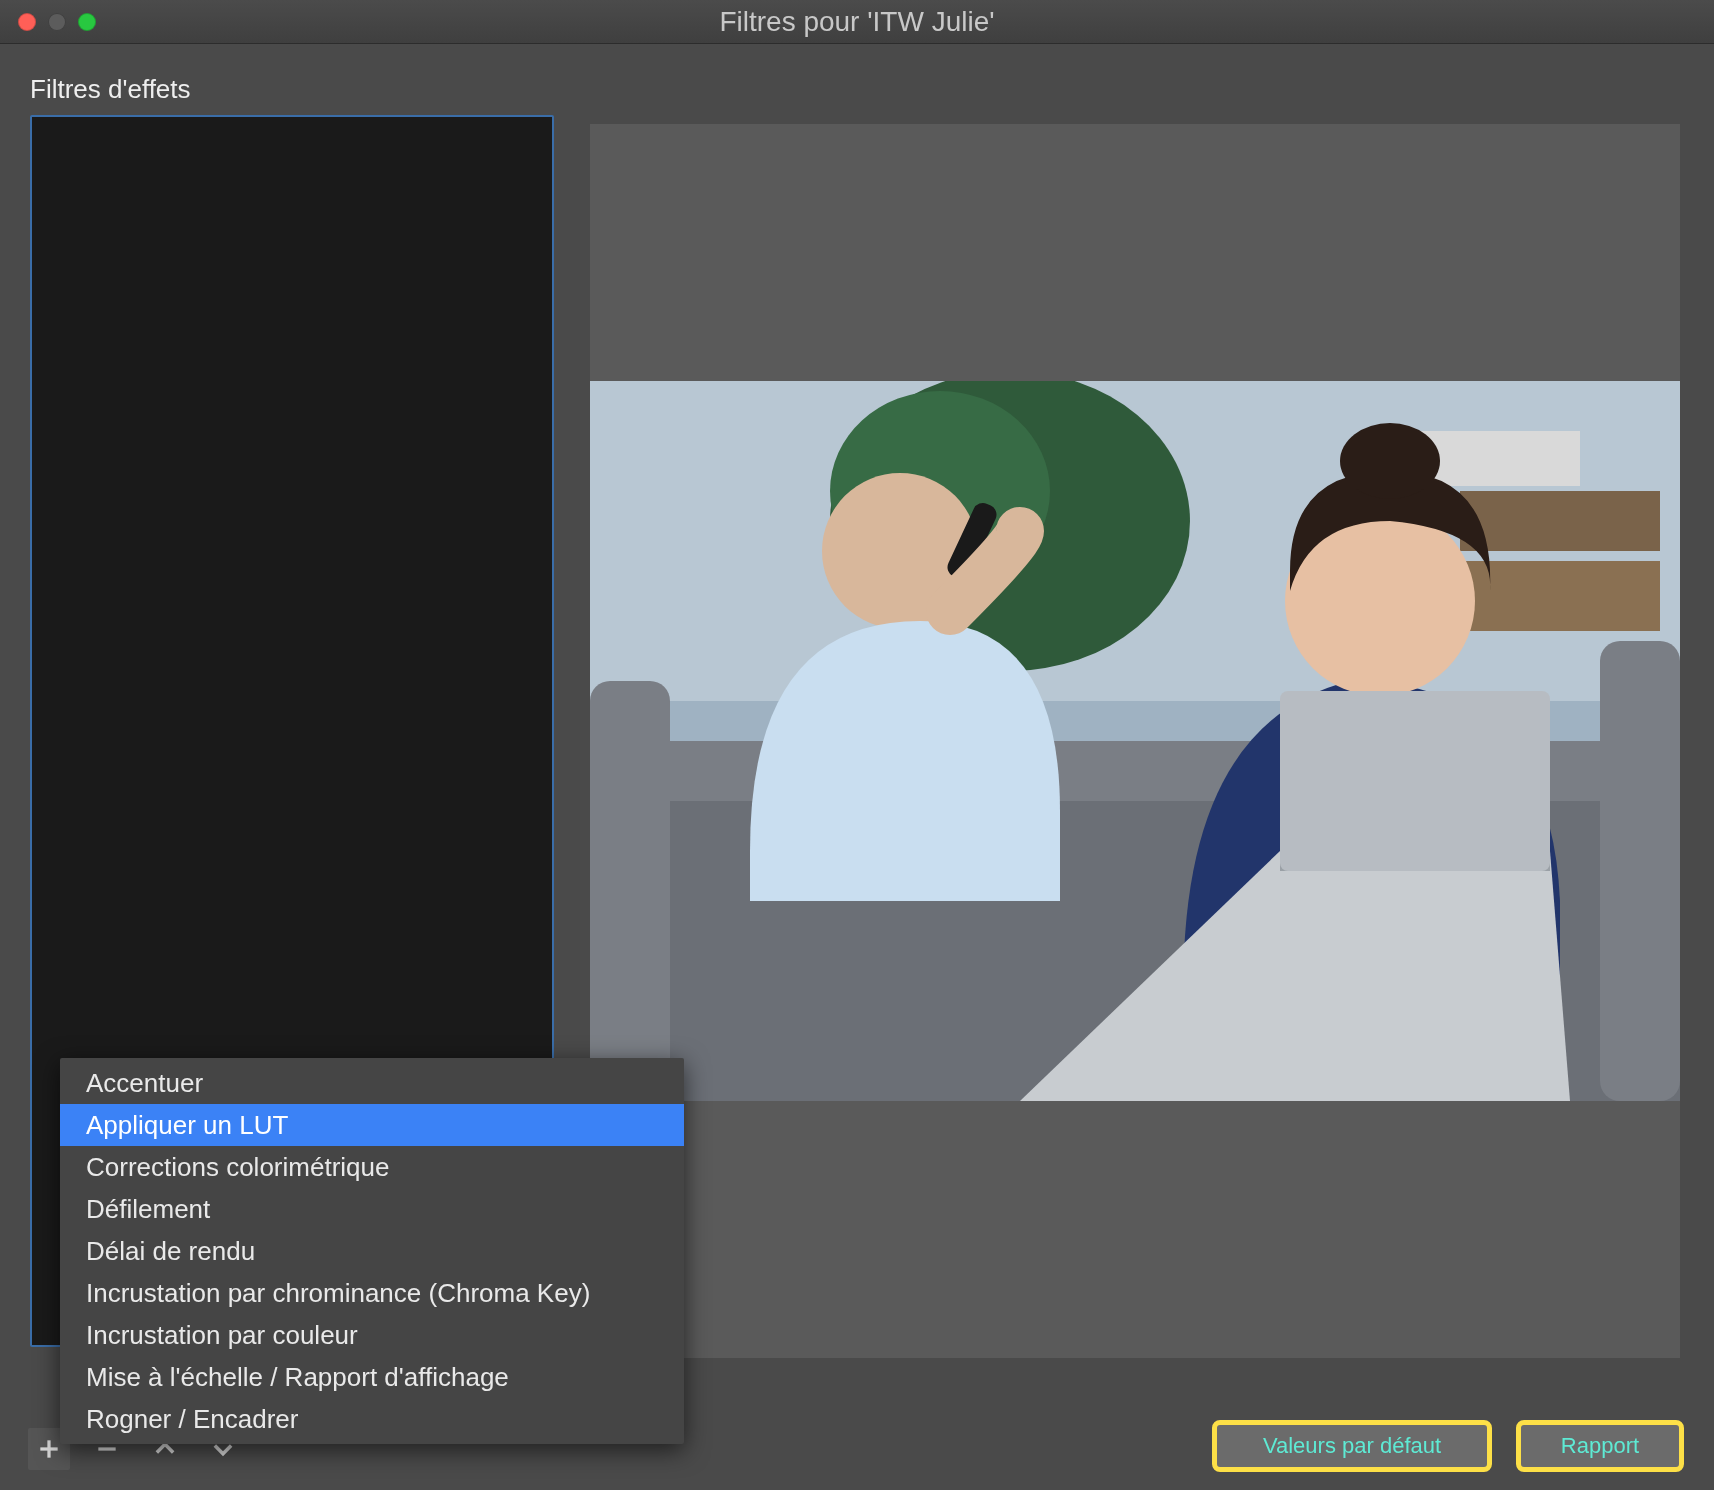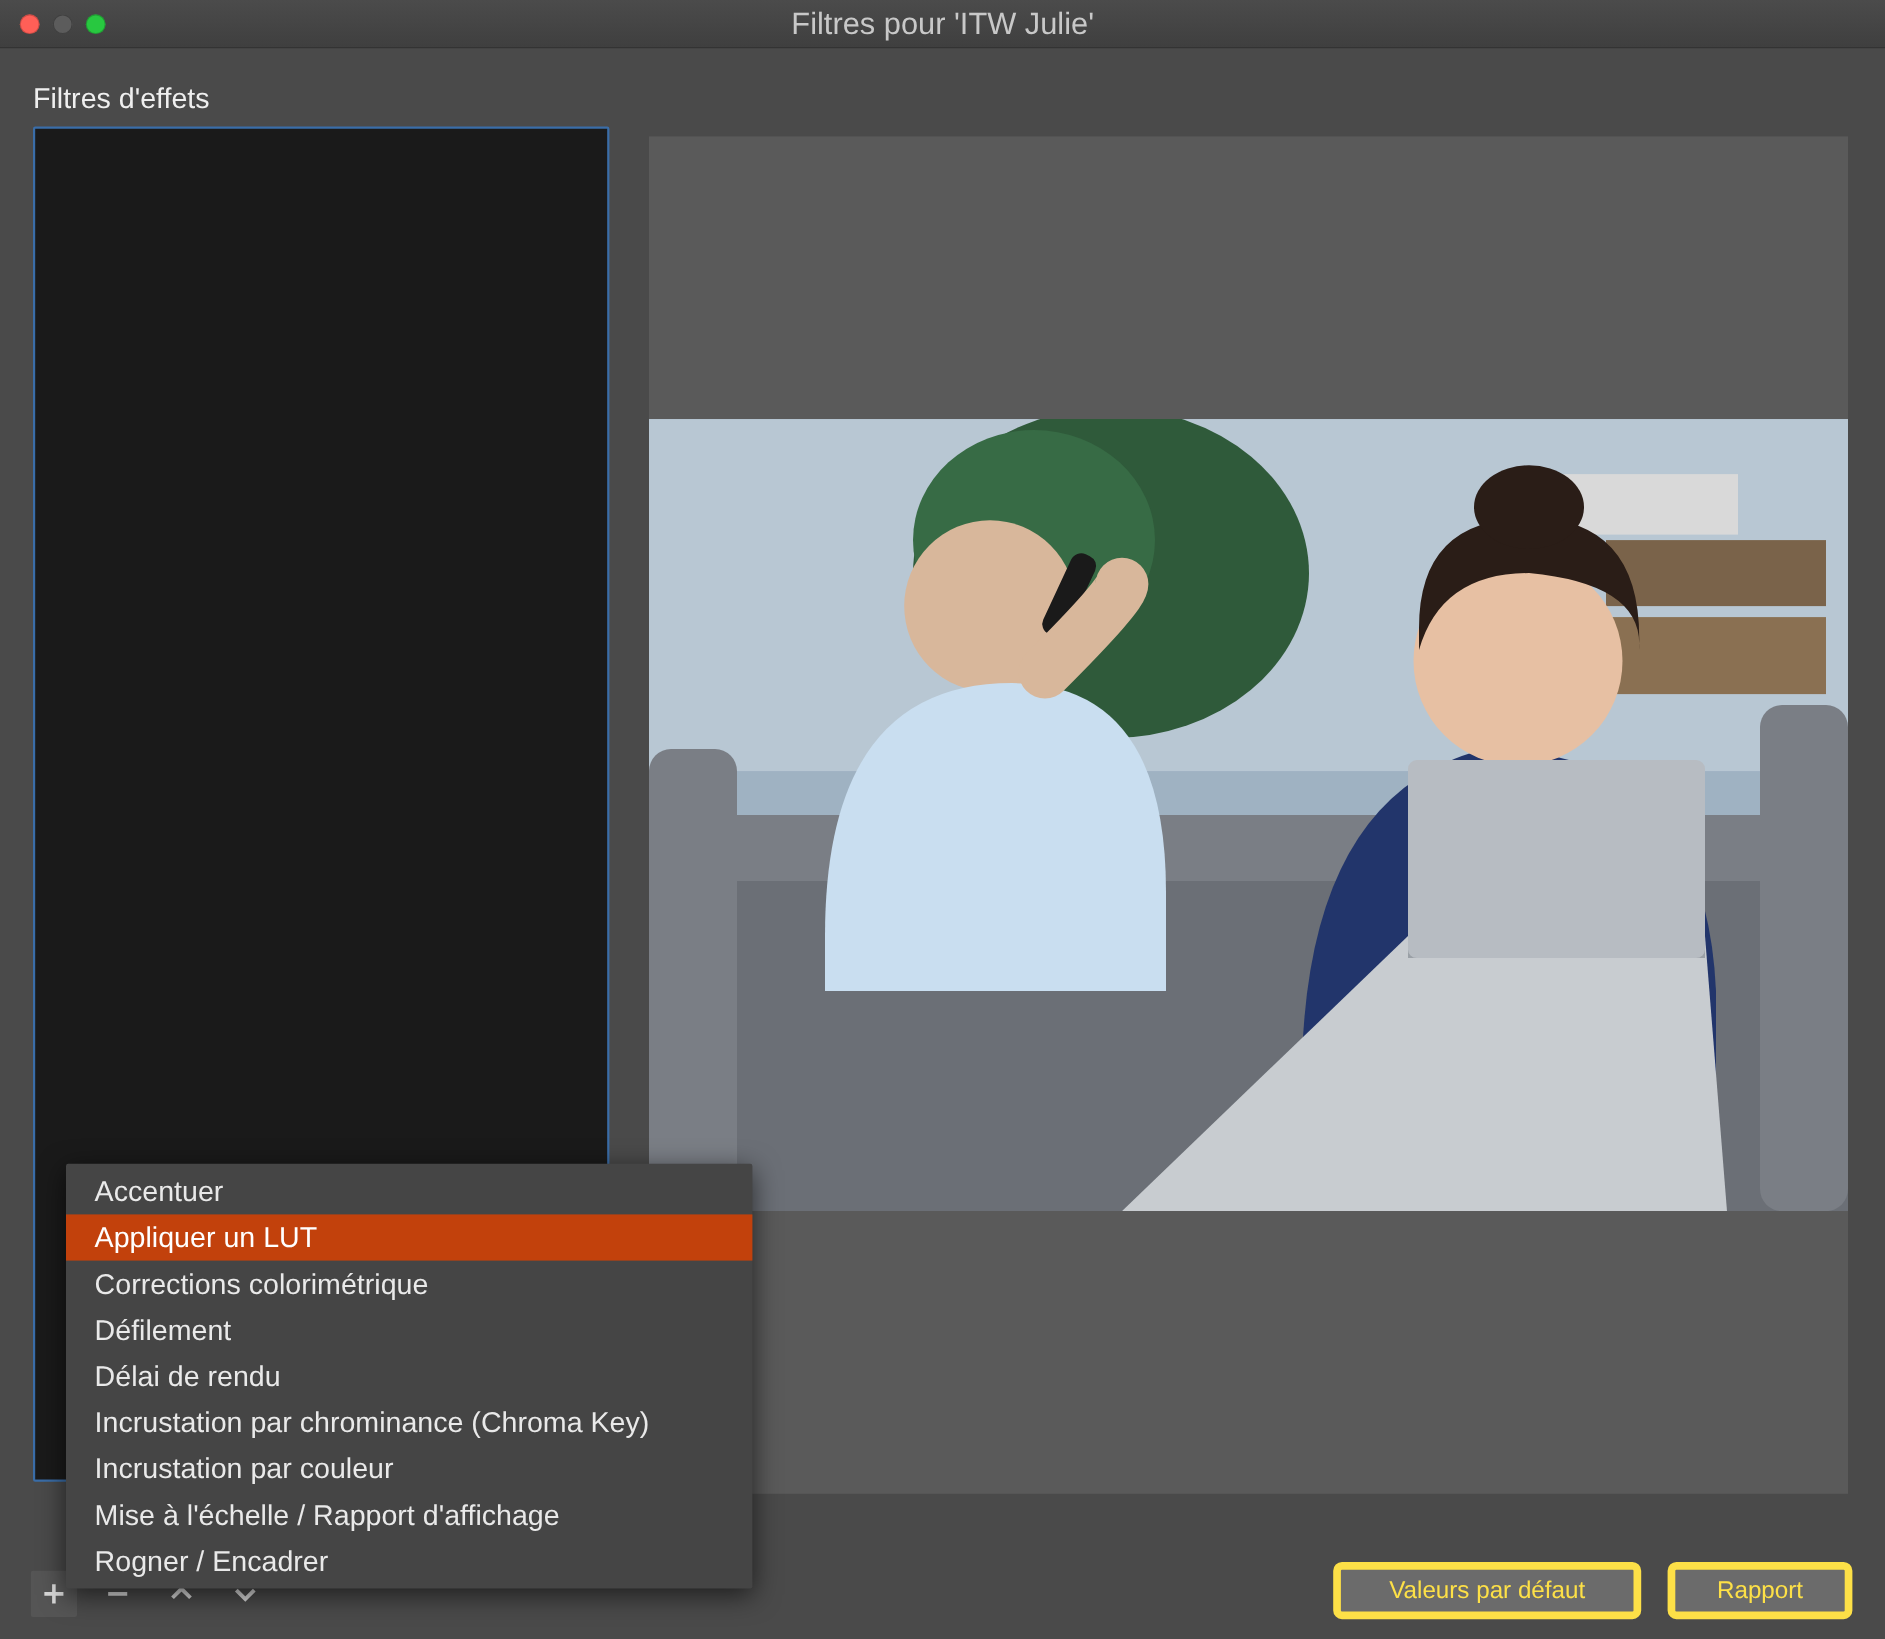--- a/index.html
+++ b/index.html
@@ -106,23 +106,23 @@
     right: 30px;
     bottom: 18px;
     display:flex;
     gap: 24px;
   }
   .mac-btn {
     min-width: 168px;
     height: 52px;
     padding: 0 28px;
     background: #6b6b6b;
-    border: 7px solid #fde047;
+    border: 5px solid #fde047;
     border-radius: 8px;
-    color:#fde047;
+    color:#5eead4;
     font-size: 22px;
     display:flex; align-items:center; justify-content:center;
   }
   .mac-btn.wide { min-width:280px; }
 
   
   .context-menu {
     position: absolute;
     left: 60px;
     top: calc(44px + 970px);
@@ -134,21 +134,21 @@
     z-index: 50;
   }
   .menu-item {
     padding: 3px 37px 3px 26px;
     font-size: 26px;
     line-height: 36px;
     color:#e9e9e9;
     white-space: nowrap;
   }
   .menu-item.selected {
-    background: #c2410c;
+    background: #3b82f6;
     color: #ffffff;
   }
 </style>
 </head>
 <body>
 
 <div class="titlebar">
   <div class="traffic-lights">
     <div class="dot red"></div>
     <div class="dot gray"></div>

